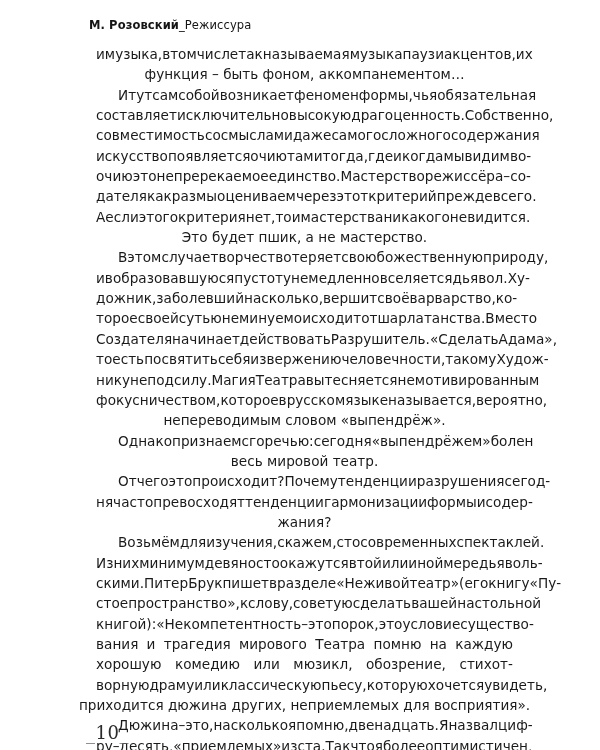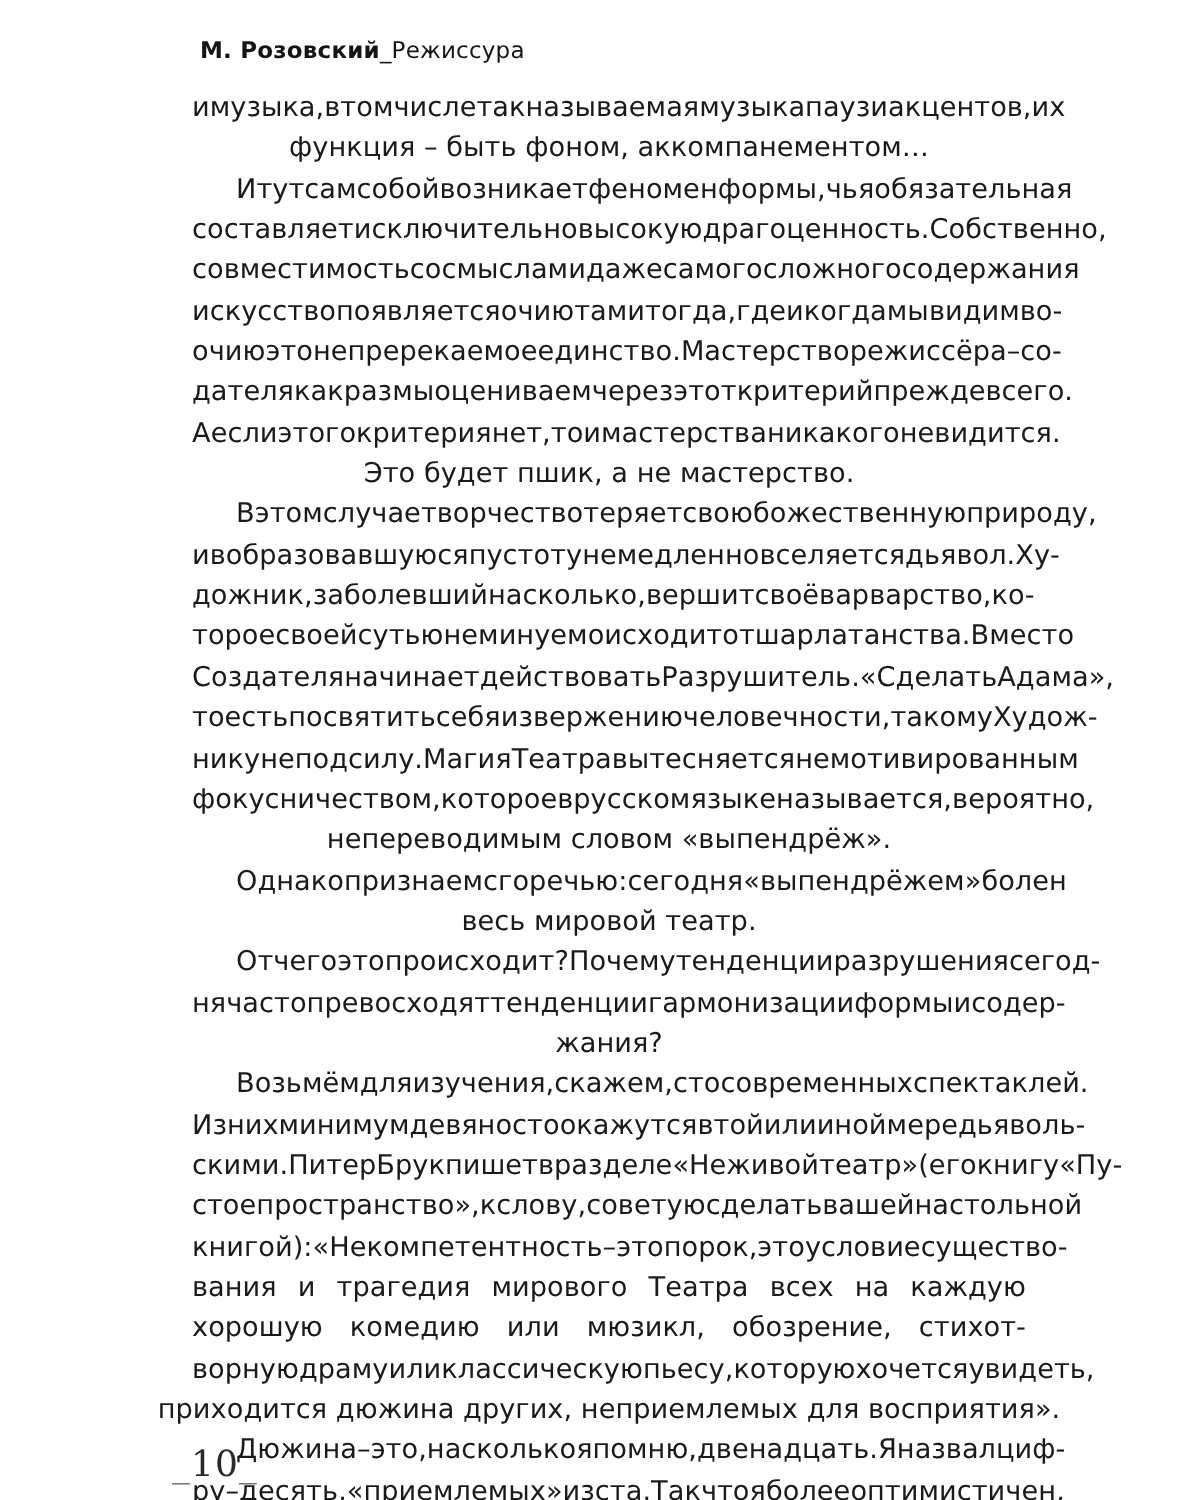--- a/index.html
+++ b/index.html
@@ -18,21 +18,21 @@
     position: relative;
     width: 600px;
     height: 750px;
     background: #ffffff;
     box-sizing: border-box;
   }
 
   
   .running-head {
     position: absolute;
-    left: 100px;
+    left: 89px;
     top: 18px;
     font-size: 11.5px;
     letter-spacing: 0.1px;
     white-space: nowrap;
     color: #151515;
   }
   .running-head .author {
     font-weight: bold;
   }
   .running-head .sep-title {
@@ -140,21 +140,21 @@
         <div class="line just indent"><span class="w">Отчего</span><span class="w">это</span><span class="w">происходит?</span><span class="w">Почему</span><span class="w">тенденции</span><span class="w">разрушения</span><span class="w">сегод-</span></div>
         <div class="line just"><span class="w">ня</span><span class="w">часто</span><span class="w">превосходят</span><span class="w">тенденции</span><span class="w">гармонизации</span><span class="w">формы</span><span class="w">и</span><span class="w">содер-</span></div>
         <div class="line last"><span class="w">жания?</span></div>
       </div>
       <div class="para">
         <div class="line just indent"><span class="w">Возьмём</span><span class="w">для</span><span class="w">изучения,</span><span class="w">скажем,</span><span class="w">сто</span><span class="w">современных</span><span class="w">спектаклей.</span></div>
         <div class="line just"><span class="w">Из</span><span class="w">них</span><span class="w">минимум</span><span class="w">девяносто</span><span class="w">окажутся</span><span class="w">в</span><span class="w">той</span><span class="w">или</span><span class="w">иной</span><span class="w">мере</span><span class="w">дьяволь-</span></div>
         <div class="line just"><span class="w">скими.</span><span class="w">Питер</span><span class="w">Брук</span><span class="w">пишет</span><span class="w">в</span><span class="w">разделе</span><span class="w">«Неживой</span><span class="w">театр»</span><span class="w">(его</span><span class="w">книгу</span><span class="w">«Пу-</span></div>
         <div class="line just"><span class="w">стое</span><span class="w">пространство»,</span><span class="w">к</span><span class="w">слову,</span><span class="w">советую</span><span class="w">сделать</span><span class="w">вашей</span><span class="w">настольной</span></div>
         <div class="line just"><span class="w">книгой):</span><span class="w">«Некомпетентность</span><span class="w">–</span><span class="w">это</span><span class="w">порок,</span><span class="w">это</span><span class="w">условие</span><span class="w">существо-</span></div>
-        <div class="line just"><span class="w">вания</span><span class="w">и</span><span class="w">трагедия</span><span class="w">мирового</span><span class="w">Театра</span><span class="w">всех</span><span class="w">на</span><span class="w">каждую</span></div>
+        <div class="line just"><span class="w">вания</span><span class="w">и</span><span class="w">трагедия</span><span class="w">мирового</span><span class="w">Театра</span><span class="w">помню</span><span class="w">на</span><span class="w">каждую</span></div>
         <div class="line just"><span class="w">хорошую</span><span class="w">комедию</span><span class="w">или</span><span class="w">мюзикл,</span><span class="w">обозрение,</span><span class="w">стихот-</span></div>
         <div class="line just"><span class="w">ворную</span><span class="w">драму</span><span class="w">или</span><span class="w">классическую</span><span class="w">пьесу,</span><span class="w">которую</span><span class="w">хочется</span><span class="w">увидеть,</span></div>
         <div class="line last"><span class="w">приходится дюжина других, неприемлемых для восприятия».</span></div>
       </div>
       <div class="para">
         <div class="line just indent"><span class="w">Дюжина</span><span class="w">–</span><span class="w">это,</span><span class="w">насколько</span><span class="w">я</span><span class="w">помню,</span><span class="w">двенадцать.</span><span class="w">Я</span><span class="w">назвал</span><span class="w">циф-</span></div>
         <div class="line just"><span class="w">ру</span><span class="w">–</span><span class="w">десять,</span><span class="w">«приемлемых»</span><span class="w">из</span><span class="w">ста.</span><span class="w">Так</span><span class="w">что</span><span class="w">я</span><span class="w">более</span><span class="w">оптимистичен,</span></div>
       </div>
     </div>
 

